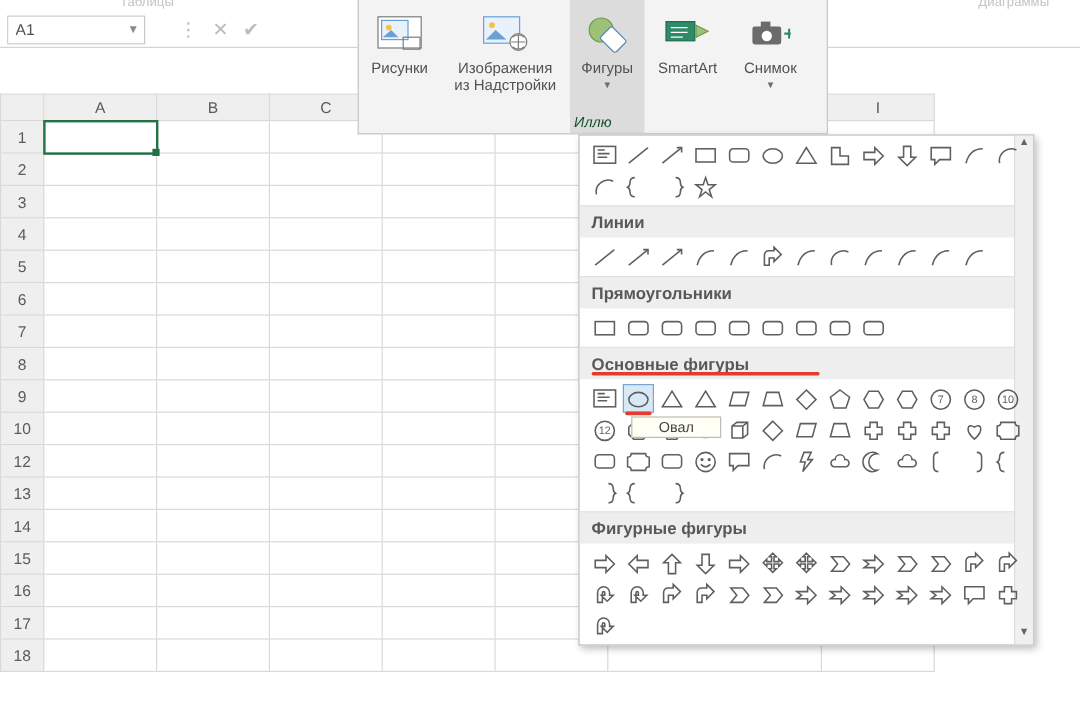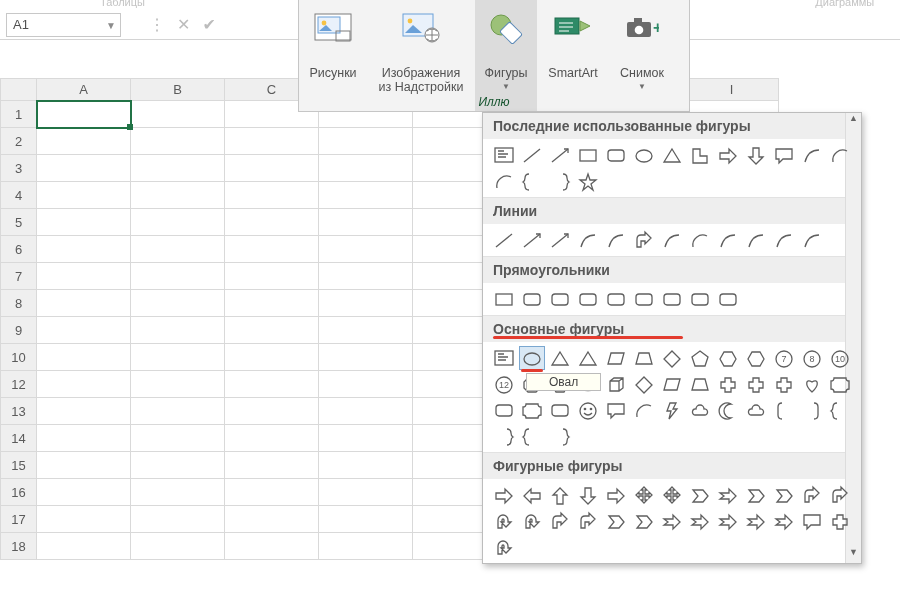--- a/index.html
+++ b/index.html
@@ -72,21 +72,21 @@
   }
   .ribbon-btn .icn { height: 36px; display:flex; align-items:center; justify-content:center; }
   .ribbon-btn.sel { background: #dcdcdc; }
   .ribbon-group-label {
     position: absolute; bottom: 2px; left: 0; right: 0;
     text-align: center;
     font-style: italic;
     color: #14532d;
     font-size: 12px;
   }
-  .ribbon-btn .lb { text-align:center; line-height:1.15; margin-top:20px; }
+  .ribbon-btn .lb { text-align:center; line-height:1.15; margin-top:4px; }
   .ribbon-btn .caret { font-size:8px; color:#6e6e6e; margin-top:2px;}
   
   .grid-wrap { position: absolute; top: 78px; left: 0; right:0; bottom:0; }
   .sheet {
     border-collapse: collapse;
     table-layout: fixed;
   }
   .sheet th, .sheet td {
     border: 1px solid #d9d9d9;
     font-weight: normal;
@@ -446,21 +446,20 @@
       </tbody>
     </table>
 </div>
 
 <div class="shapes-dd">
   <div class="scrollbar">
     <div class="up">▲</div>
     <div class="dn">▼</div>
   </div>
 
-  <div class="dd-section-h first">Последние использованные фигуры</div>
   <div class="dd-row" id="sec-recent">
       <div class="shp">
         <svg width="24" height="22" viewBox="0 0 24 22">
           <rect x="3" y="4" width="18" height="14" stroke-width="1.3"></rect>
           <path d="M6 7 h6 M6 10 h10 M6 13 h8"></path>
         </svg>
       </div>
       <div class="shp">
         <svg width="24" height="22" viewBox="0 0 24 22">
           <path d="M4 18 L20 5"></path>

